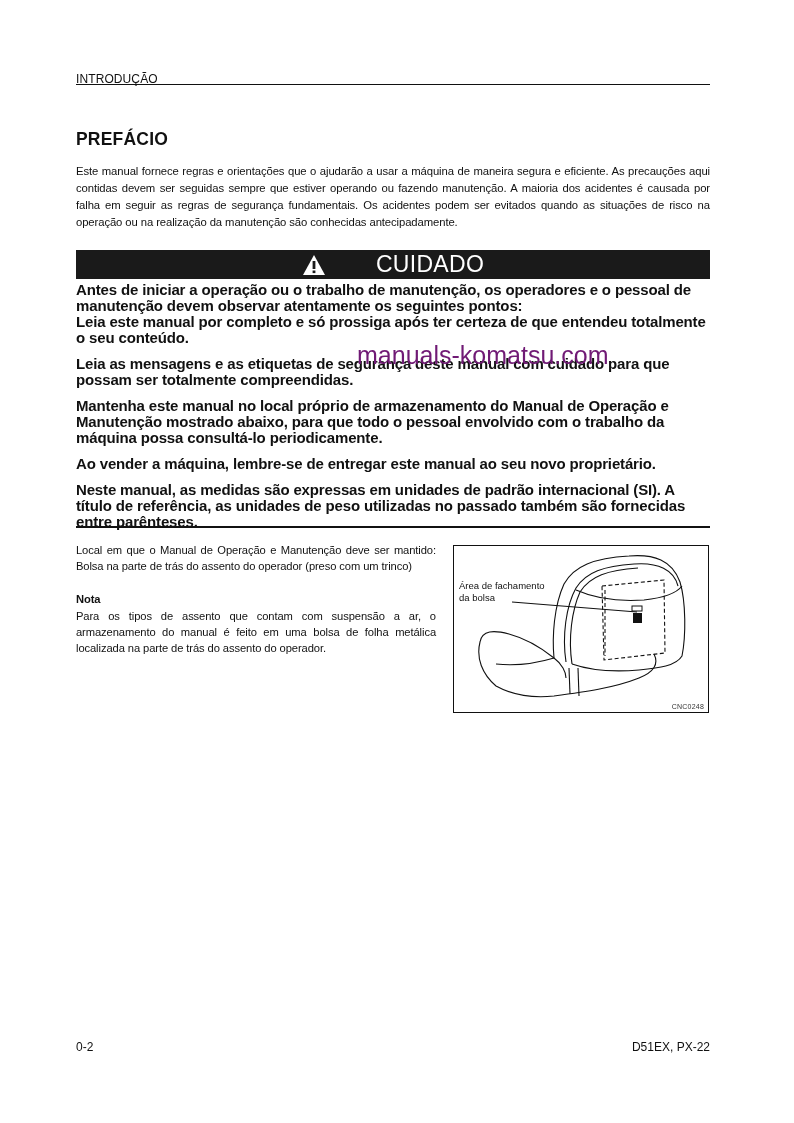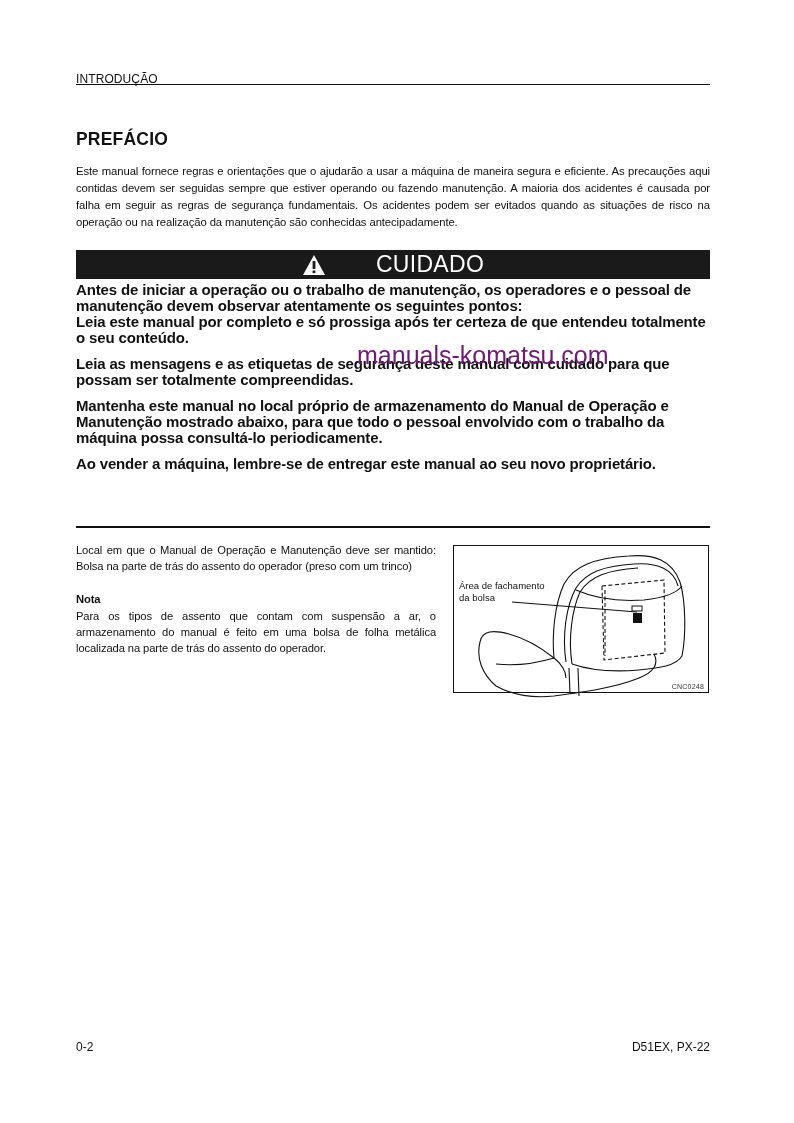--- a/index.html
+++ b/index.html
@@ -24,21 +24,21 @@
   .caution-body p { margin: 0 0 10px 0; text-align: left; }
   .caution-body p.first { margin-bottom: 0; }
   .caution-rule { left: 76px; top: 526px; width: 634px; height: 2px; background: #111; }
 
   .watermark { left: 357px; top: 341px; font-size: 25px; color: #701a75; letter-spacing: 0px; font-family: Liberation Sans, sans-serif; }
 
   .left-col { left: 76px; top: 542px; width: 360px; font-size: 11.2px; line-height: 16.2px; text-align: justify; letter-spacing: -0.1px; }
   .left-col p { margin: 0; }
   .note-title { font-weight: bold; margin-top: 17px !important; }
 
-  .figure { left: 453px; top: 545px; width: 256px; height: 148px; border: 1.2px solid #111; box-sizing: border-box; background: #fff; }
+  .figure { left: 453px; top: 545px; width: 256px; height: 168px; border: 1.2px solid #111; box-sizing: border-box; background: #fff; }
   .figure .callout { position: absolute; left: 5px; top: 34px; font-size: 9.5px; line-height: 12px; }
   .figure .fig-code { position: absolute; right: 4px; bottom: 2px; font-size: 7px; color: #333; letter-spacing: 0.2px; }
   .figure svg { position: absolute; left: 0; top: 0; }
 
   .footer-left { left: 76px; top: 1040px; font-size: 12px; }
   .footer-right { left: 600px; top: 1040px; width: 110px; text-align: right; font-size: 12px; }
 </style>
 </head>
 <body>
 
@@ -59,20 +59,21 @@
   </span>
   <span class="label">CUIDADO</span>
 </div>
 
 <div class="abs caution-body">
   <p class="first">Antes de iniciar a operação ou o trabalho de manutenção, os operadores e o pessoal de manutenção devem observar atentamente os seguintes pontos:</p>
   <p>Leia este manual por completo e só prossiga após ter certeza de que entendeu totalmente o seu conteúdo.</p>
   <p>Leia as mensagens e as etiquetas de segurança deste manual com cuidado para que possam ser totalmente compreendidas.</p>
   <p>Mantenha este manual no local próprio de armazenamento do Manual de Operação e Manutenção mostrado abaixo, para que todo o pessoal envolvido com o trabalho da máquina possa consultá-lo periodicamente.</p>
   <p>Ao vender a máquina, lembre-se de entregar este manual ao seu novo proprietário.</p>
+  <p>Neste manual, as medidas são expressas em unidades de padrão internacional (SI). A título de referência, as unidades de peso utilizadas no passado também são fornecidas entre parênteses.</p>
 </div>
 <div class="abs caution-rule"></div>
 
 <div class="abs watermark">manuals-komatsu.com</div>
 
 <div class="abs left-col">
   <p>Local em que o Manual de Operação e Manutenção deve ser mantido: Bolsa na parte de trás do assento do operador (preso com um trinco)</p>
   <p class="note-title">Nota</p>
   <p>Para os tipos de assento que contam com suspensão a ar, o armazenamento do manual é feito em uma bolsa de folha metálica localizada na parte de trás do assento do operador.</p>
 </div>

